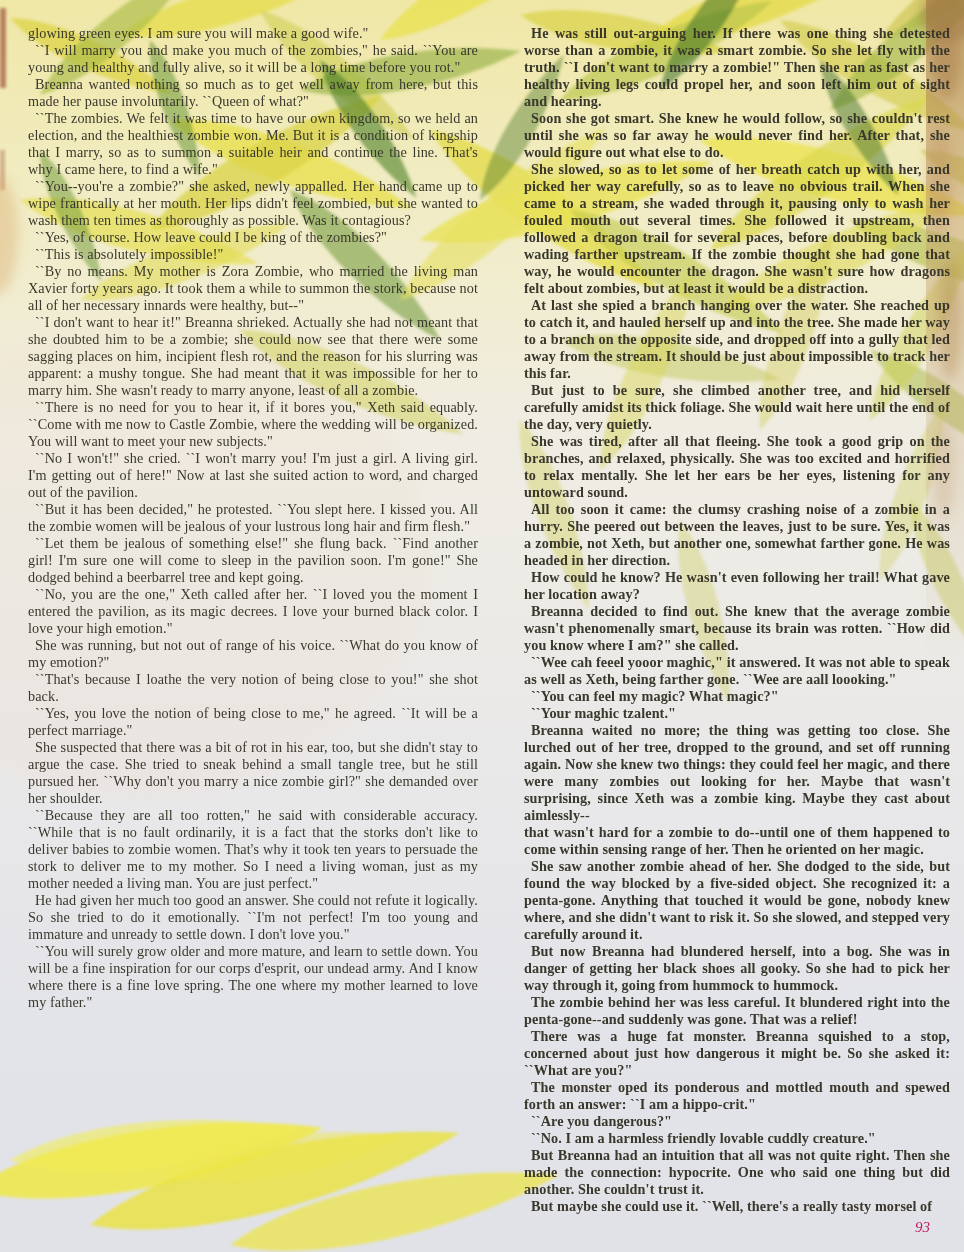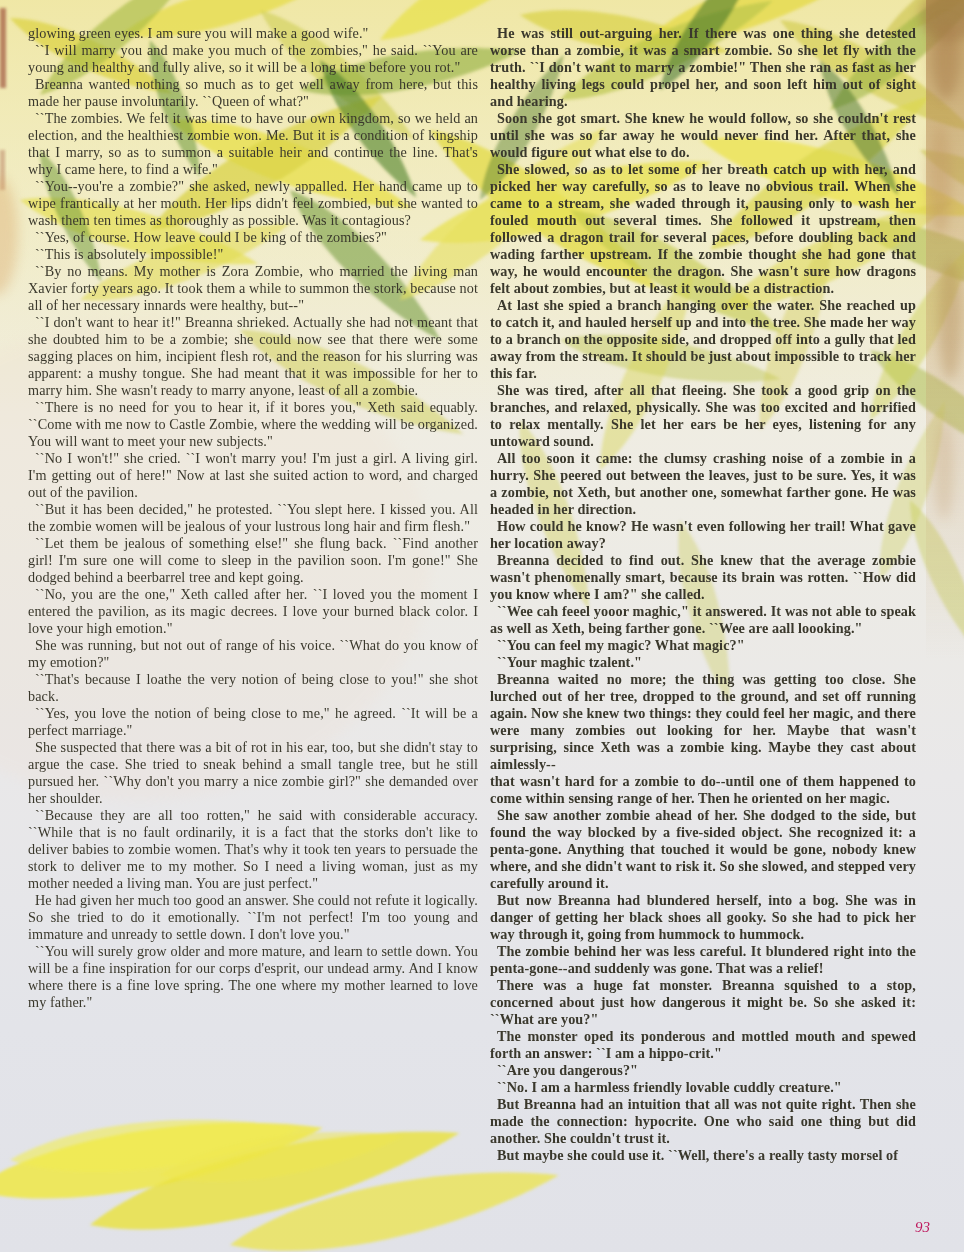--- a/index.html
+++ b/index.html
@@ -10,21 +10,21 @@
     background: linear-gradient(180deg,
       #f4efdd 0%, #f2eede 18%, #eeece4 40%,
       #e9e8e9 62%, #e3e4e9 82%, #e1e2e8 100%);
   }
   .art {
     position: absolute; top: 0; left: 0; z-index: 0;
     pointer-events: none;
   }
   .columns {
     position: absolute; top: 25px; left: 28px;
-    display: flex; gap: 12px; z-index: 2;
+    display: flex; gap: 46px; z-index: 2;
   }
   .col { display: block; }
   .col.left  { width: 450px; }
   .col.right { width: 426px; font-weight: bold; }
   .col p {
     margin: 0; padding: 0;
     text-align: justify;
     font-size: 14.2px; line-height: 17px;
     color: #3a382c;
     text-indent: 7px;
@@ -157,20 +157,21 @@
       <p>She suspected that there was a bit of rot in his ear, too, but she didn't stay to argue the case. She tried to sneak behind a small tangle tree, but he still pursued her. ``Why don't you marry a nice zombie girl?" she demanded over her shoulder.</p>
       <p>``Because they are all too rotten," he said with considerable accuracy. ``While that is no fault ordinarily, it is a fact that the storks don't like to deliver babies to zombie women. That's why it took ten years to persuade the stork to deliver me to my mother. So I need a living woman, just as my mother needed a living man. You are just perfect."</p>
       <p>He had given her much too good an answer. She could not refute it logically. So she tried to do it emotionally. ``I'm not perfect! I'm too young and immature and unready to settle down. I don't love you."</p>
       <p>``You will surely grow older and more mature, and learn to settle down. You will be a fine inspiration for our corps d'esprit, our undead army. And I know where there is a fine love spring. The one where my mother learned to love my father."</p>
     </div>
   <div class="col right">
       <p>He was still out-arguing her. If there was one thing she detested worse than a zombie, it was a smart zombie. So she let fly with the truth. ``I don't want to marry a zombie!" Then she ran as fast as her healthy living legs could propel her, and soon left him out of sight and hearing.</p>
       <p>Soon she got smart. She knew he would follow, so she couldn't rest until she was so far away he would never find her. After that, she would figure out what else to do.</p>
       <p>She slowed, so as to let some of her breath catch up with her, and picked her way carefully, so as to leave no obvious trail. When she came to a stream, she waded through it, pausing only to wash her fouled mouth out several times. She followed it upstream, then followed a dragon trail for several paces, before doubling back and wading farther upstream. If the zombie thought she had gone that way, he would encounter the dragon. She wasn't sure how dragons felt about zombies, but at least it would be a distraction.</p>
       <p>At last she spied a branch hanging over the water. She reached up to catch it, and hauled herself up and into the tree. She made her way to a branch on the opposite side, and dropped off into a gully that led away from the stream. It should be just about impossible to track her this far.</p>
+      <p>But just to be sure, she climbed another tree, and hid herself carefully amidst its thick foliage. She would wait here until the end of the day, very quietly.</p>
       <p>She was tired, after all that fleeing. She took a good grip on the branches, and relaxed, physically. She was too excited and horrified to relax mentally. She let her ears be her eyes, listening for any untoward sound.</p>
       <p>All too soon it came: the clumsy crashing noise of a zombie in a hurry. She peered out between the leaves, just to be sure. Yes, it was a zombie, not Xeth, but another one, somewhat farther gone. He was headed in her direction.</p>
       <p>How could he know? He wasn't even following her trail! What gave her location away?</p>
       <p>Breanna decided to find out. She knew that the average zombie wasn't phenomenally smart, because its brain was rotten. ``How did you know where I am?" she called.</p>
       <p>``Wee cah feeel yooor maghic," it answered. It was not able to speak as well as Xeth, being farther gone. ``Wee are aall loooking."</p>
       <p>``You can feel my magic? What magic?"</p>
       <p>``Your maghic tzalent."</p>
       <p>Breanna waited no more; the thing was getting too close. She lurched out of her tree, dropped to the ground, and set off running again. Now she knew two things: they could feel her magic, and there were many zombies out looking for her. Maybe that wasn't surprising, since Xeth was a zombie king. Maybe they cast about aimlessly--</p>
       <p class="noindent">that wasn't hard for a zombie to do--until one of them happened to come within sensing range of her. Then he oriented on her magic.</p>
       <p>She saw another zombie ahead of her. She dodged to the side, but found the way blocked by a five-sided object. She recognized it: a penta-gone. Anything that touched it would be gone, nobody knew where, and she didn't want to risk it. So she slowed, and stepped very carefully around it.</p>

